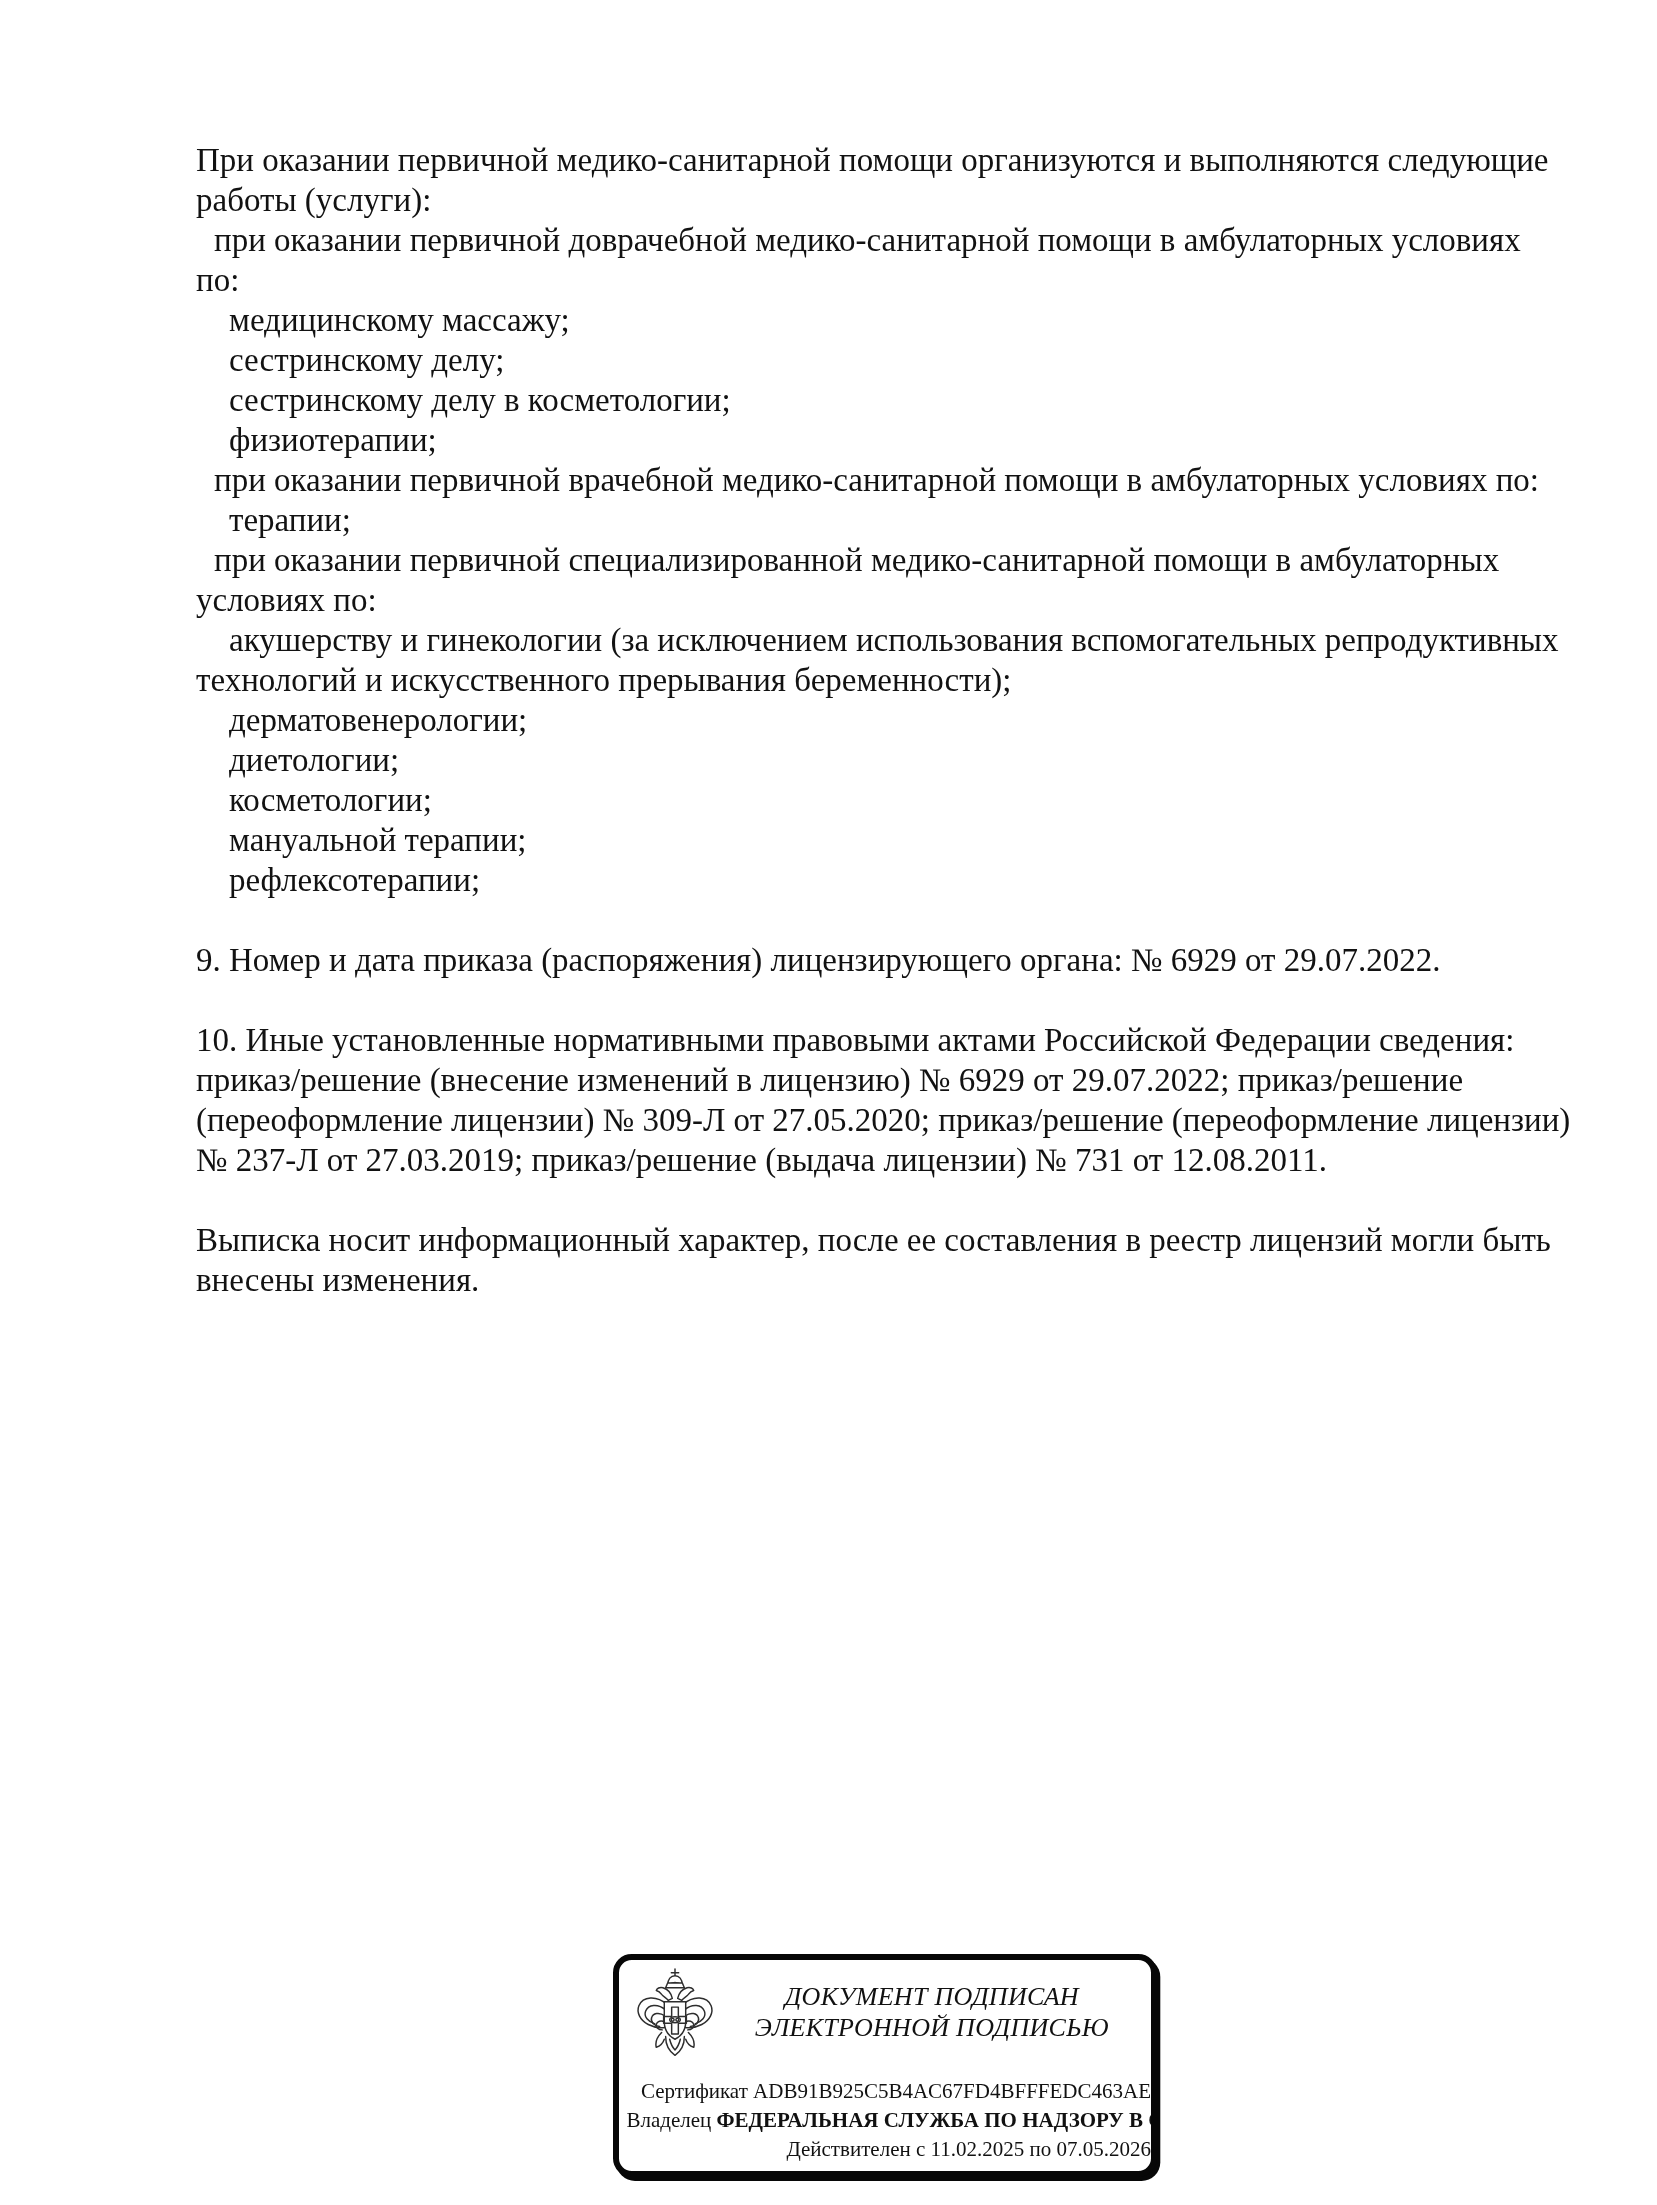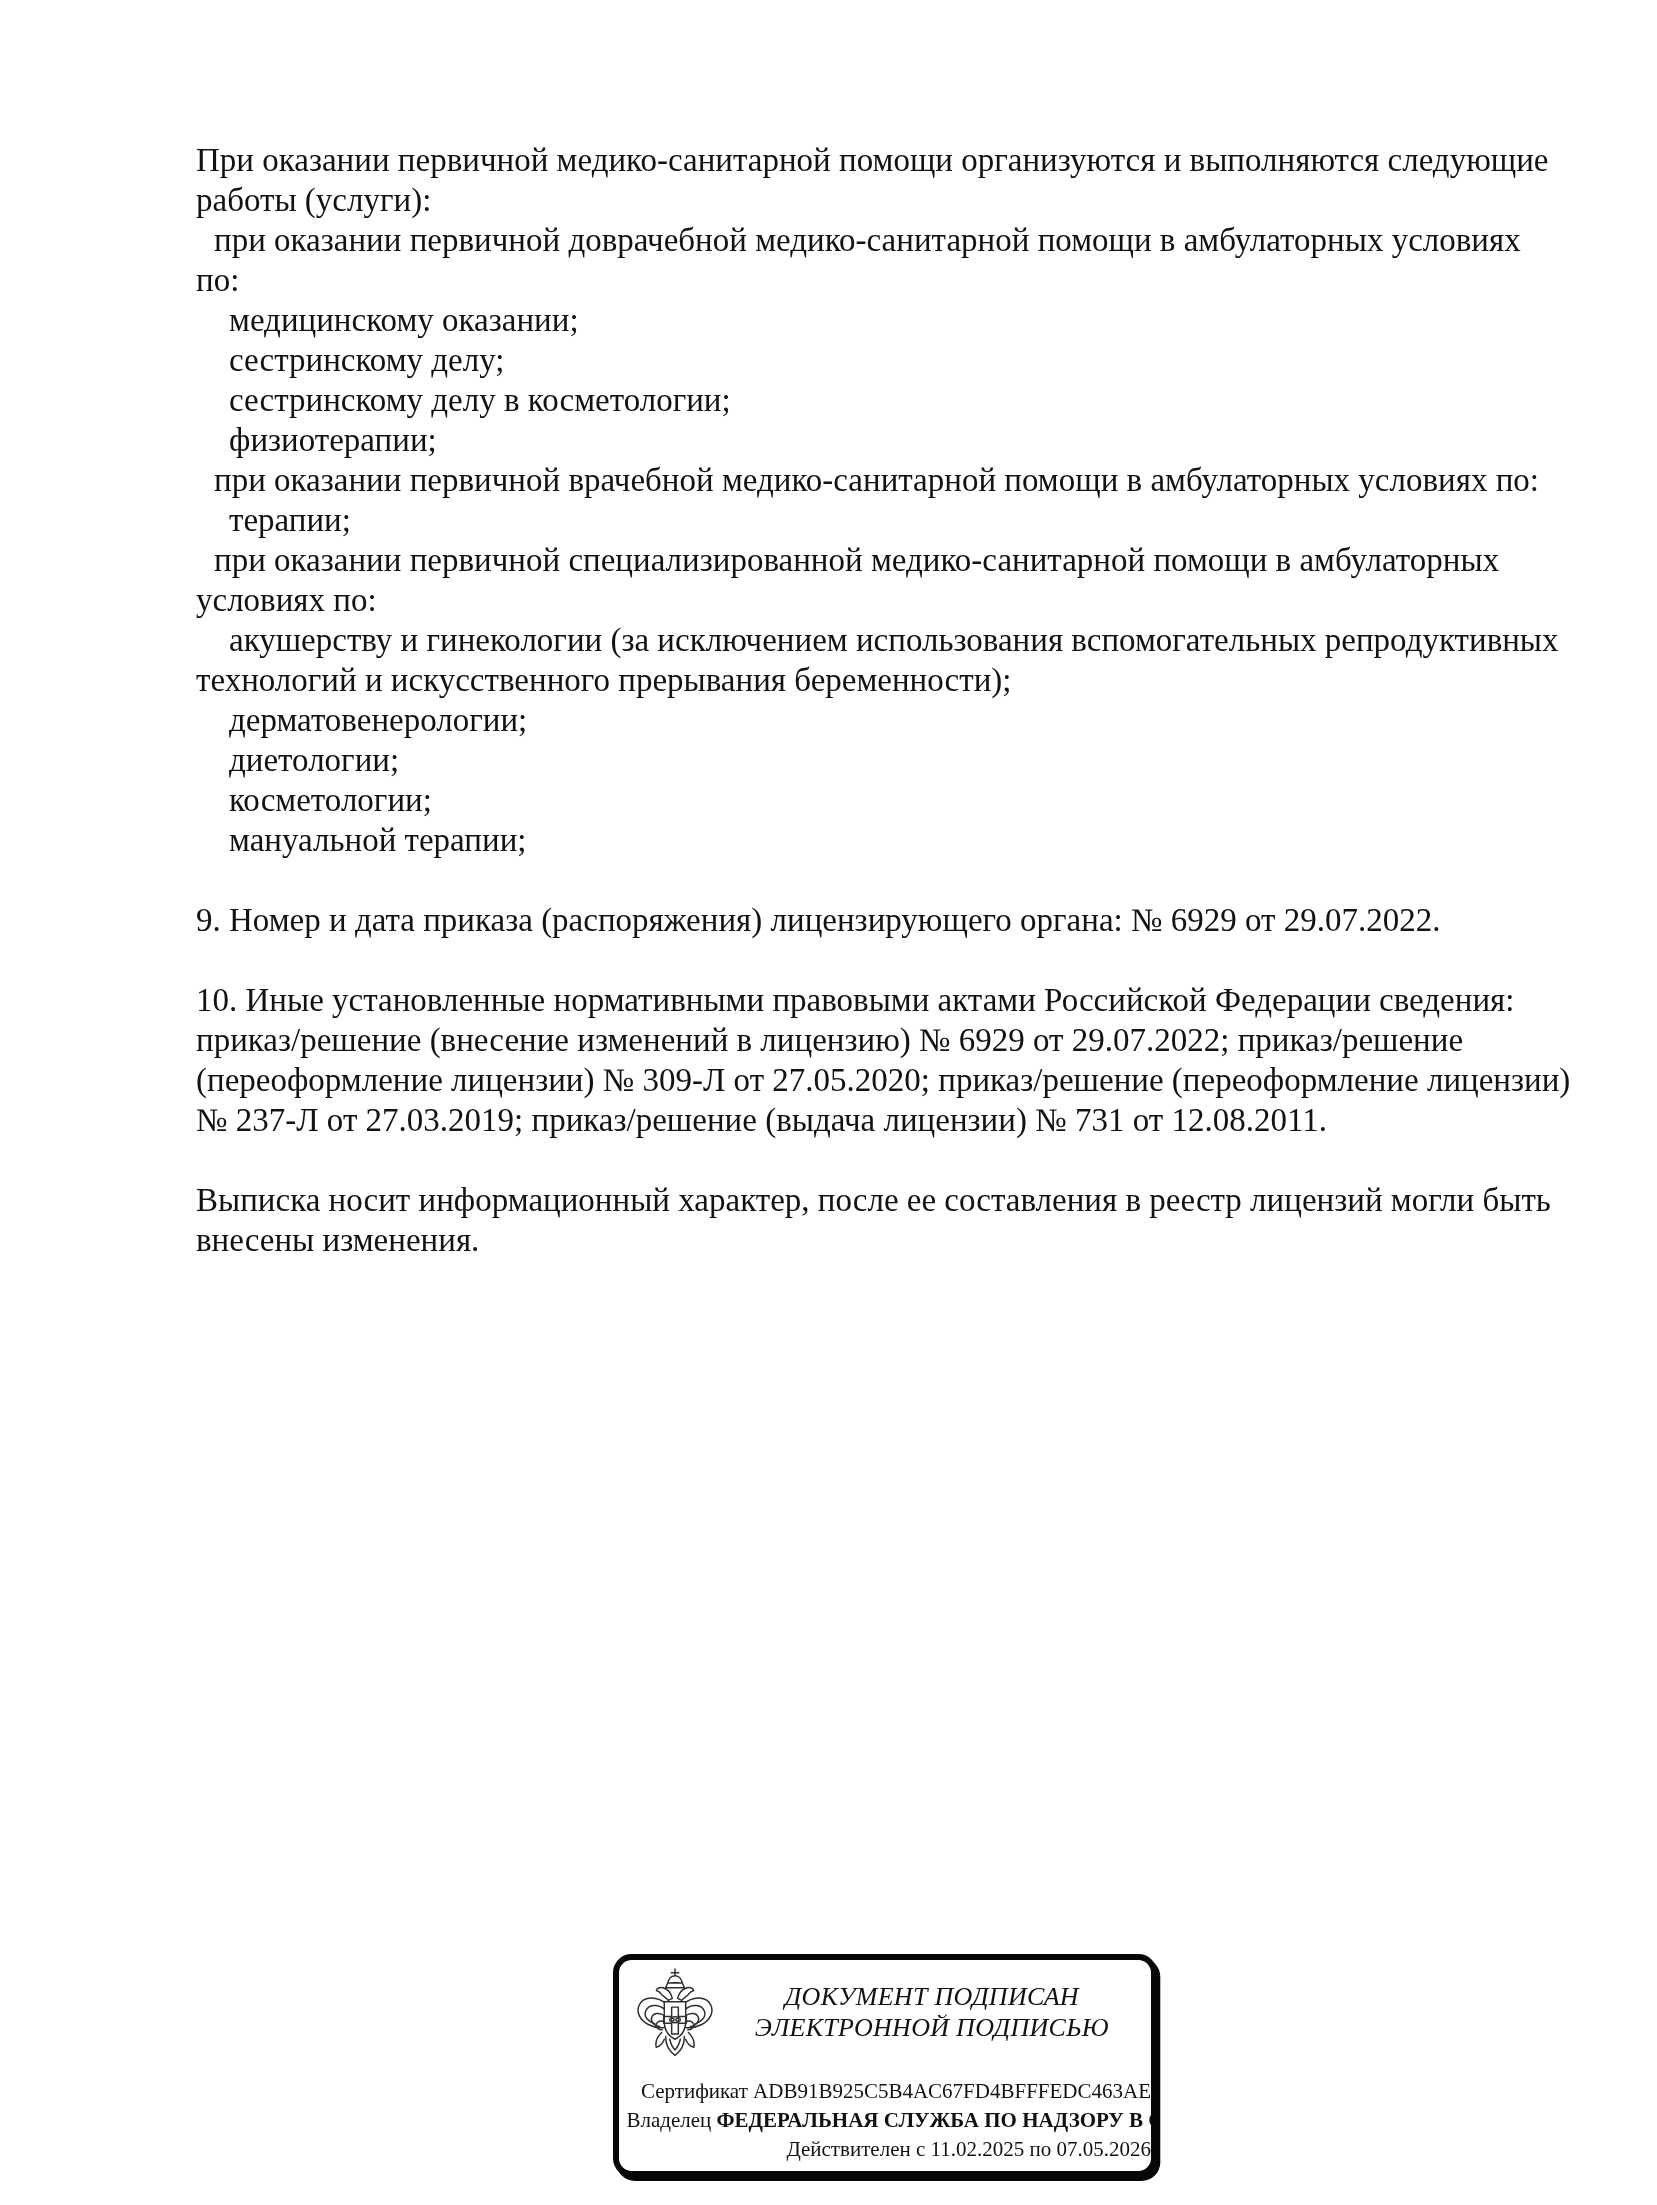--- a/index.html
+++ b/index.html
@@ -76,34 +76,35 @@
 </head>
 <body>
 
 <div class="page">
 
   <div class="body-text" id="doc-lines">
       <div class="ln">При оказании первичной медико-санитарной помощи организуются и выполняются следующие</div>
       <div class="ln">работы (услуги):</div>
       <div class="ln i1">при оказании первичной доврачебной медико-санитарной помощи в амбулаторных условиях</div>
       <div class="ln">по:</div>
-      <div class="ln i2">медицинскому оказании;</div>
+      <div class="ln i2">медицинскому массажу;</div>
       <div class="ln i2">сестринскому делу;</div>
       <div class="ln i2">сестринскому делу в косметологии;</div>
       <div class="ln i2">физиотерапии;</div>
       <div class="ln i1">при оказании первичной врачебной медико-санитарной помощи в амбулаторных условиях по:</div>
       <div class="ln i2">терапии;</div>
       <div class="ln i1">при оказании первичной специализированной медико-санитарной помощи в амбулаторных</div>
       <div class="ln">условиях по:</div>
       <div class="ln i2">акушерству и гинекологии (за исключением использования вспомогательных репродуктивных</div>
       <div class="ln">технологий и искусственного прерывания беременности);</div>
       <div class="ln i2">дерматовенерологии;</div>
       <div class="ln i2">диетологии;</div>
       <div class="ln i2">косметологии;</div>
       <div class="ln i2">мануальной терапии;</div>
+      <div class="ln i2">рефлексотерапии;</div>
       <div class="ln gap">9. Номер и дата приказа (распоряжения) лицензирующего органа: № 6929 от 29.07.2022.</div>
       <div class="ln gap">10. Иные установленные нормативными правовыми актами Российской Федерации сведения:</div>
       <div class="ln">приказ/решение (внесение изменений в лицензию) № 6929 от 29.07.2022; приказ/решение</div>
       <div class="ln">(переоформление лицензии) № 309-Л от 27.05.2020; приказ/решение (переоформление лицензии)</div>
       <div class="ln">№ 237-Л от 27.03.2019; приказ/решение (выдача лицензии) № 731 от 12.08.2011.</div>
       <div class="ln gap">Выписка носит информационный характер, после ее составления в реестр лицензий могли быть</div>
       <div class="ln">внесены изменения.</div>
     </div>
 
   <div class="stamp">

